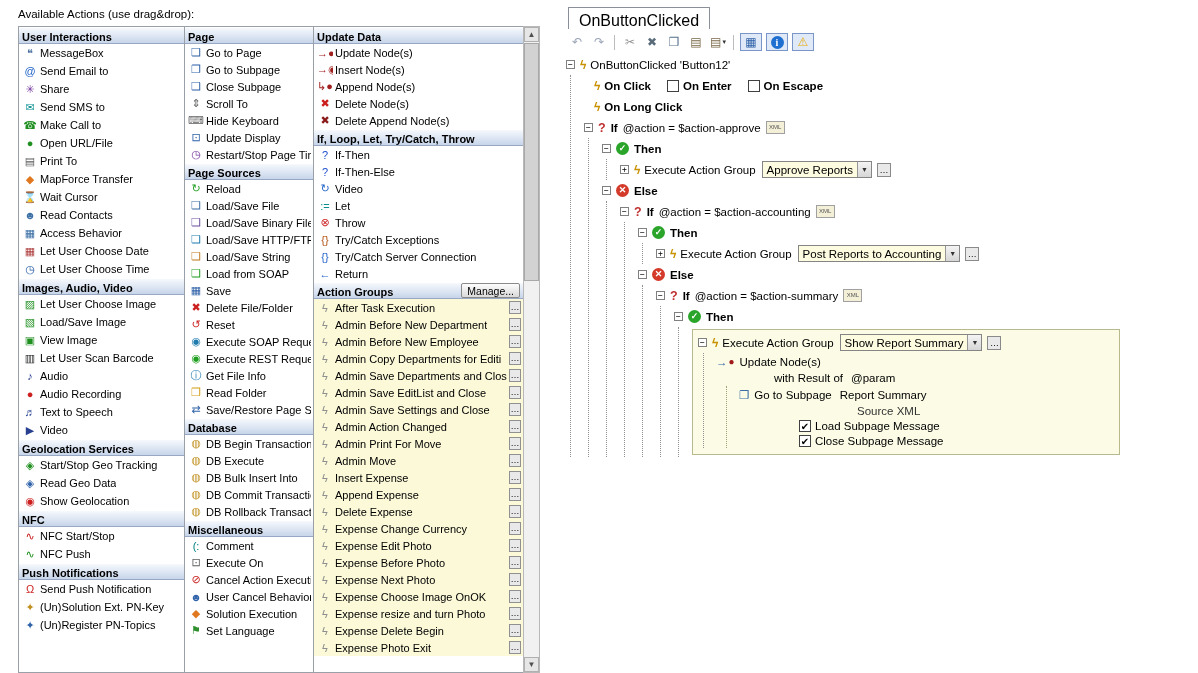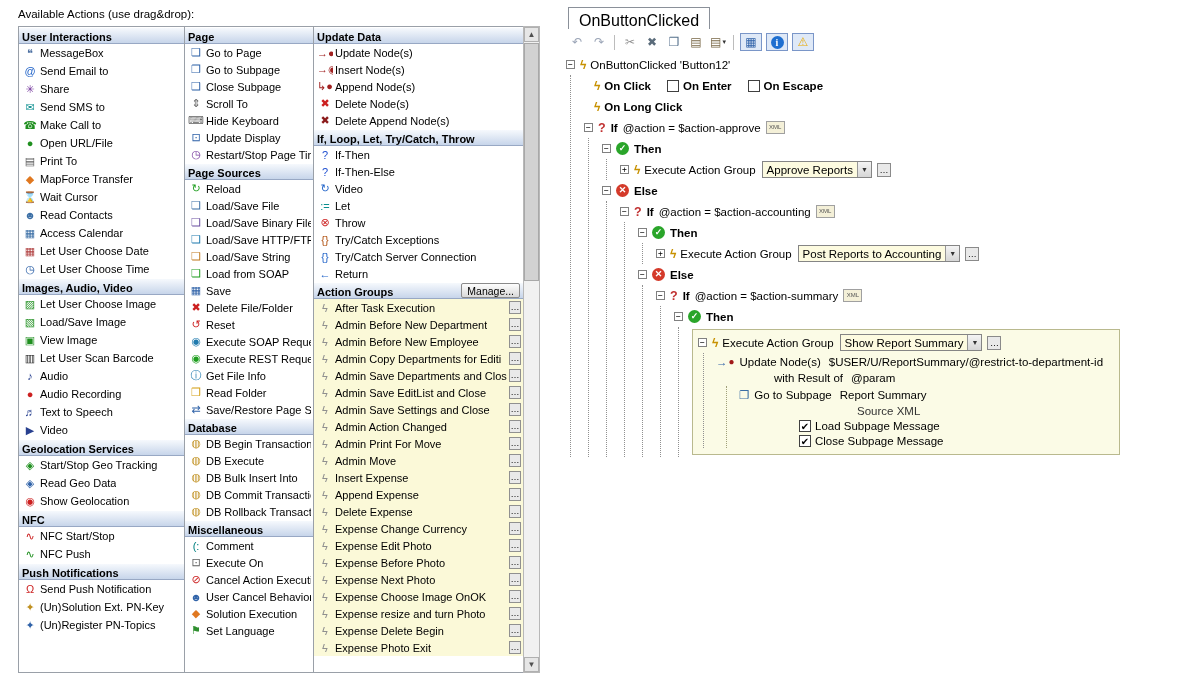--- a/index.html
+++ b/index.html
@@ -119,21 +119,21 @@
       <div class="pitem">
         <span class="ic" style="color: rgb(192, 144, 32);">⌛</span>
         <span class="lbl">Wait Cursor</span>
       </div>
       <div class="pitem">
         <span class="ic" style="color: rgb(58, 110, 165);">☻</span>
         <span class="lbl">Read Contacts</span>
       </div>
       <div class="pitem">
         <span class="ic" style="color: rgb(58, 110, 165);">▦</span>
-        <span class="lbl">Access Calendar</span>
+        <span class="lbl">Access Behavior</span>
       </div>
       <div class="pitem">
         <span class="ic" style="color: rgb(176, 64, 64);">▦</span>
         <span class="lbl">Let User Choose Date</span>
       </div>
       <div class="pitem">
         <span class="ic" style="color: rgb(47, 98, 168);">◷</span>
         <span class="lbl">Let User Choose Time</span>
       </div>
       <div class="sec-header">
@@ -678,21 +678,20 @@
                       <span class="cval">Show Report Summary</span>
                       <span class="carr">▼</span>
                     </span>
                     <span class="mini-dots">…</span>
                   </div>
                   <div class="tkids">
                     <div class="trow row-s">
                       <span class="upd-arrow">→</span>
                       <span class="upd-dot">●</span>
                       <span>Update Node(s)</span>
-                      <span class="vgap8">$USER/U/ReportSummary/@restrict-to-department-id</span>
                     </div>
                     <div class="trow cont-row">
                       <span>with Result of</span>
                       <span class="vgap8">@param</span>
                     </div>
                     <div class="sub-kids">
                       <div class="trow row-s">
                         <span class="subpage-ic">❐</span>
                         <span>Go to Subpage</span>
                         <span class="vgap8">Report Summary</span>

